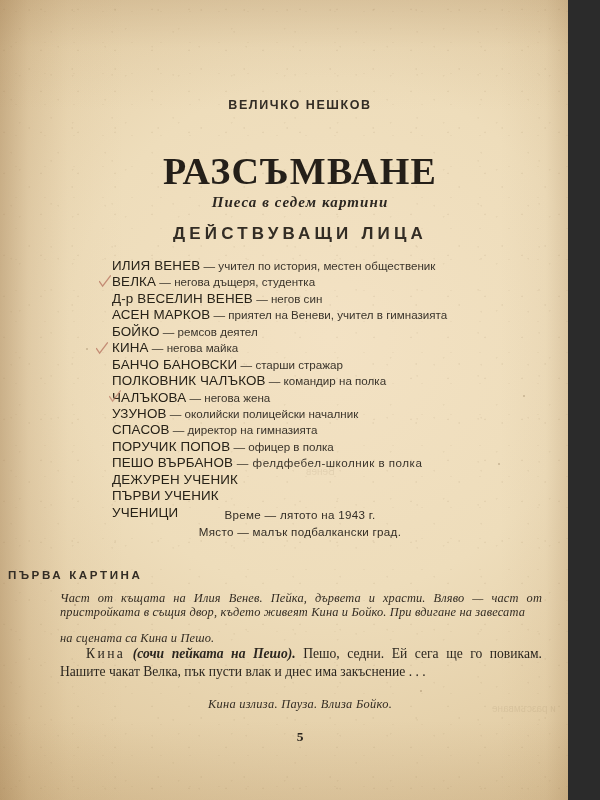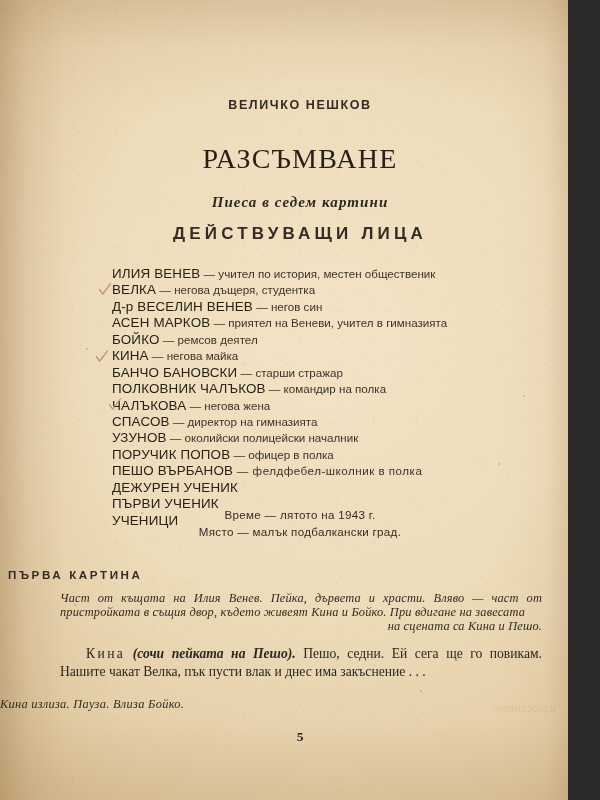--- a/index.html
+++ b/index.html
@@ -83,22 +83,22 @@
     letter-spacing: 1.6px;
     color: #332d25;
   }
   .title {
     position: absolute;
     top: 124px;
     left: 0;
     width: 600px;
     text-align: center;
     font-family: "Liberation Serif", "DejaVu Serif", serif;
-    font-size: 28px;
-    font-weight: 400;
+    font-size: 38px;
+    font-weight: 700;
     letter-spacing: 1.2px;
     color: #241f19;
   }
   .subtitle {
     position: absolute;
     top: 178px;
     left: 0;
     width: 600px;
     text-align: center;
     font-size: 15px;
@@ -117,21 +117,21 @@
     font-family: "Liberation Sans", "DejaVu Sans", sans-serif;
     font-size: 17px;
     font-weight: 700;
     letter-spacing: 4.2px;
     color: #332d25;
   }
 
   
   .cast-list {
     position: absolute;
-    top: 266px;
+    top: 258px;
     left: 112px;
     width: 400px;
   }
   .cast-row {
     position: relative;
     height: 16.45px;
     white-space: nowrap;
     font-size: 13.2px;
     color: #2b261f;
   }
@@ -190,21 +190,21 @@
     top: 591px;
     left: 60px;
     width: 482px;
     text-align: justify;
     font-size: 12.4px;
     font-style: italic;
     line-height: 14px;
     letter-spacing: 0.15px;
     color: #332c23;
   }
-  .stage-direction .last { text-align: right; display: block; }
+  .stage-direction .last { text-align: left; display: block; margin-top: 12px; }
 
   .dialogue {
     position: absolute;
     top: 645px;
     left: 60px;
     width: 482px;
     text-align: justify;
     font-size: 13.6px;
     line-height: 17.5px;
     color: #2b261f;
@@ -216,20 +216,21 @@
   }
   .inline-stage {
     font-style: italic;
     font-weight: 700;
   }
   .stage-exit {
     position: absolute;
     top: 697px;
     left: 0;
     width: 600px;
+    text-align: center;
     font-size: 12.4px;
     font-style: italic;
     letter-spacing: 0.3px;
     color: #332c23;
   }
   .page-number {
     position: absolute;
     top: 729px;
     left: 0;
     width: 600px;
@@ -287,22 +288,22 @@
         <div class="cast-row"><span class="cast-name">АСЕН МАРКОВ</span><span class="cast-desc"> — приятел на Веневи, учител в гимназията</span></div>
         <div class="cast-row"><span class="cast-name">БОЙКО</span><span class="cast-desc"> — ремсов деятел</span></div>
         <div class="cast-row"><svg class="tick t2" viewBox="0 0 12 13">
             <path d="M0.5 6.5 L3.6 11.2 L11.4 0.8" fill="none" stroke="#b5705c" stroke-width="1.3" stroke-linecap="round" opacity="0.75"></path>
           </svg><span class="cast-name">КИНА</span><span class="cast-desc"> — негова майка</span></div>
         <div class="cast-row"><span class="cast-name">БАНЧО БАНОВСКИ</span><span class="cast-desc"> — старши стражар</span></div>
         <div class="cast-row"><span class="cast-name">ПОЛКОВНИК ЧАЛЪКОВ</span><span class="cast-desc"> — командир на полка</span></div>
         <div class="cast-row"><svg class="tick t3" viewBox="0 0 12 13">
             <path d="M0.5 6.5 L3.6 11.2 L11.4 0.8" fill="none" stroke="#b5705c" stroke-width="1.3" stroke-linecap="round" opacity="0.75"></path>
           </svg><span class="cast-name">ЧАЛЪКОВА</span><span class="cast-desc"> — негова жена</span></div>
+        <div class="cast-row"><span class="cast-name">УЗУНОВ</span><span class="cast-desc"> — околийски полицейски началник</span></div>
         <div class="cast-row"><span class="cast-name">СПАСОВ</span><span class="cast-desc"> — директор на гимназията</span></div>
-        <div class="cast-row"><span class="cast-name">УЗУНОВ</span><span class="cast-desc"> — околийски полицейски началник</span></div>
         <div class="cast-row"><span class="cast-name">ПОРУЧИК ПОПОВ</span><span class="cast-desc"> — офицер в полка</span></div>
         <div class="cast-row spread"><span class="cast-name">ПЕШО ВЪРБАНОВ</span><span class="cast-desc"> — фелдфебел-школник в полка</span></div>
         <div class="cast-row"><span class="cast-name">ДЕЖУРЕН УЧЕНИК</span></div>
         <div class="cast-row"><span class="cast-name">ПЪРВИ УЧЕНИК</span></div>
         <div class="cast-row"><span class="cast-name">УЧЕНИЦИ</span></div>
       </div>
 
     <div class="setting">
       <div>Време — лятото на 1943 г.</div>
       <div>Място — малък подбалкански град.</div>

